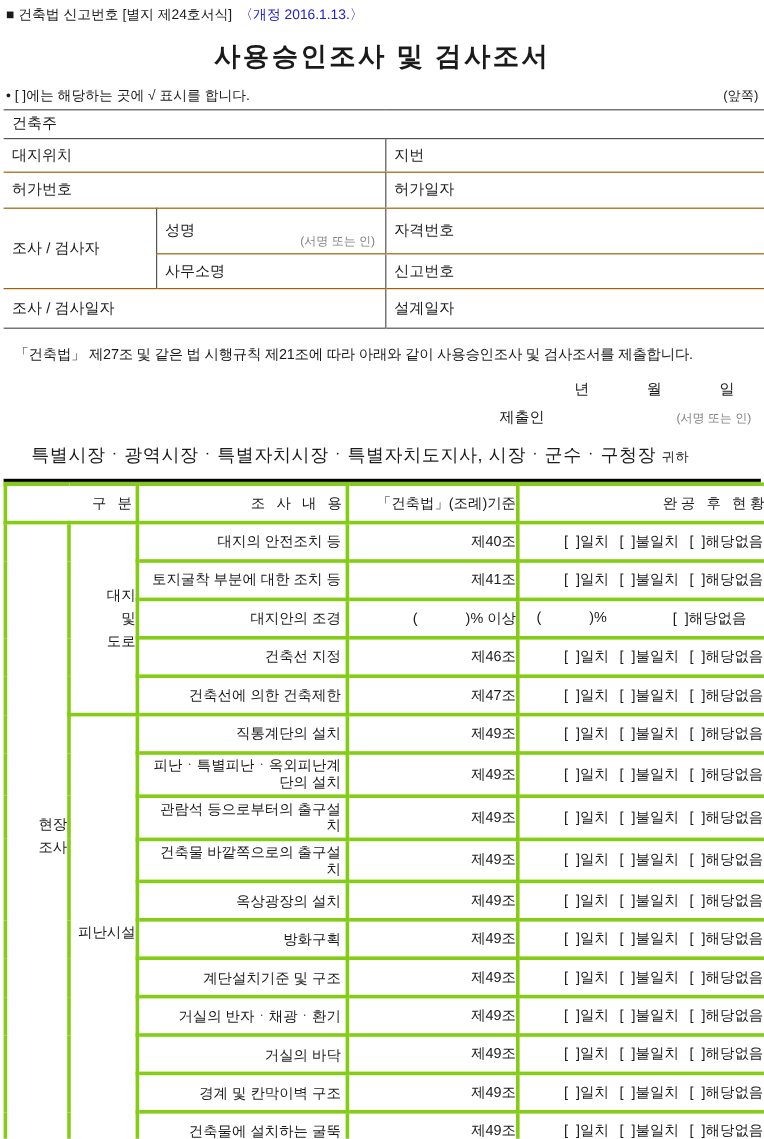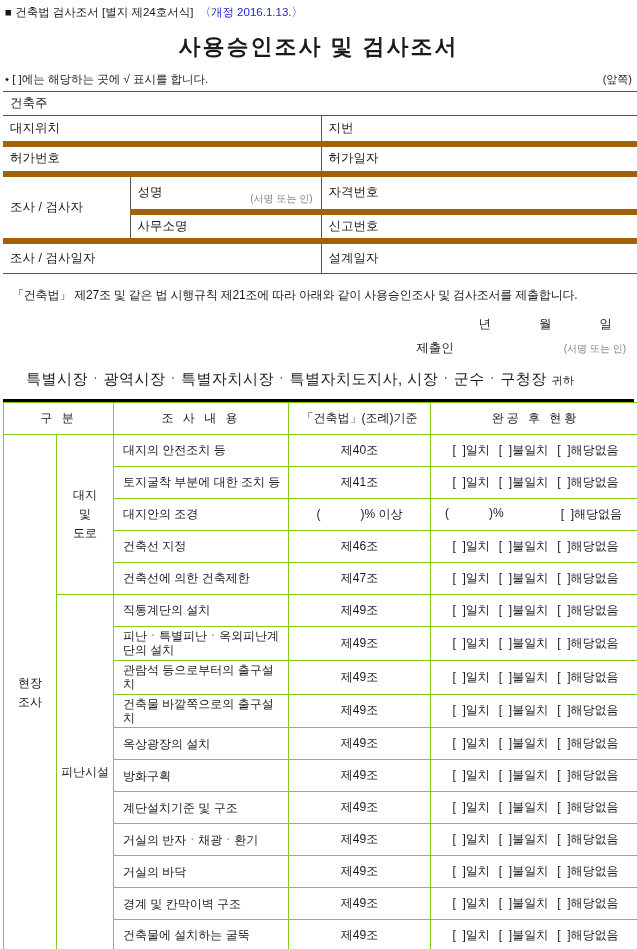--- a/index.html
+++ b/index.html
@@ -17,21 +17,21 @@
   .revision { color: #2222cc; }
 
   .doc-title { text-align: center; font-size: 22px; font-weight: bold; letter-spacing: 2px; margin: 12px 0 10px 0; }
 
   .check-note-line { display: flex; justify-content: space-between; align-items: flex-end; font-size: 11.5px; padding: 0 2px 4px 2px; }
   .page-side { font-size: 11px; }
 
   
   table { border-collapse: collapse; width: 100%; table-layout: fixed; }
   .info-table { border-top: 1px solid #555; border-bottom: 1px solid #555; }
-  .info-table td { border-bottom: 6px solid #a16207; padding: 3px 6px 3px 7px; vertical-align: middle; font-size: 12.5px; }
+  .info-table td { border-bottom: 1px solid #a16207; padding: 3px 6px 3px 7px; vertical-align: middle; font-size: 12.5px; }
   .info-table tr:last-child td { border-bottom: none; }
   .info-table .vline { border-left: 1px solid #555; }
   .row-owner td { height: 22px; border-bottom: 1px solid #555; }
   .row-site td { height: 28px; }
   .row-permit td { height: 30px; font-family: Liberation Mono, monospace; }
   .row-name td { height: 38px; }
   .row-office td { height: 29px; }
   .row-dates td { height: 33px; }
   .cell-name { position: relative; }
   .sign-note-inline { position: absolute; right: 8px; bottom: 3px; color: #828282; font-size: 10px; }
@@ -44,40 +44,40 @@
   .submitter { font-size: 12.5px; margin-right: 110px; }
   .sign-note { color: #828282; font-size: 10px; }
   .addressee-line { margin: 13px 0 10px 0; padding-left: 14px; font-size: 15px; letter-spacing: 0.5px; }
   .addressee-suffix { font-size: 11px; }
 
   
   .double-rule { border-top: 2px solid #000; border-bottom: 1px solid #000; height: 3px; }
 
   
   .main-table { border-bottom: 2px solid #000; margin-top: 0; }
-  .main-table th, .main-table td { border: 1px solid #84cc16; font-size: 12px; vertical-align: middle; }
+  .main-table th, .main-table td { border: 3px solid #84cc16; font-size: 12px; vertical-align: middle; text-align: right; }
   .main-table th { height: 32px; font-weight: normal; letter-spacing: 3px; }
   .main-table td { height: 32px; }
   .main-table tr.tall td { height: 28px; }
   .col-site-label, .col-group-label { text-align: center; line-height: 1.6; }
   .cell-content { text-align: left; padding: 2px 4px 2px 9px; line-height: 1.2; }
   .cell-standard { text-align: center; white-space: pre; }
   .cell-status { text-align: center; white-space: pre; padding: 0 4px; }
   .cb-option { white-space: pre; }
   .cb-option + .cb-option { margin-left: 9px; }
   .cb-bracket { white-space: pre; }
   .landscape-status { display: flex; justify-content: space-between; padding: 0 14px 0 10px; white-space: pre; }
 </style>
 </head>
 <body>
 
 <div class="page">
 
   <div class="form-ref-line">
-    <span>■ 건축법 검사조서 [별지 제24호서식]</span>
+    <span>■ 건축법 신고번호 [별지 제24호서식]</span>
     <span class="revision">〈개정 2016.1.13.〉</span>
   </div>
 
   <div class="doc-title">사용승인조사 및 검사조서</div>
 
   <div class="check-note-line">
     <span>• [  ]에는 해당하는 곳에 √ 표시를 합니다.</span>
     <span class="page-side">(앞쪽)</span>
   </div>
 

